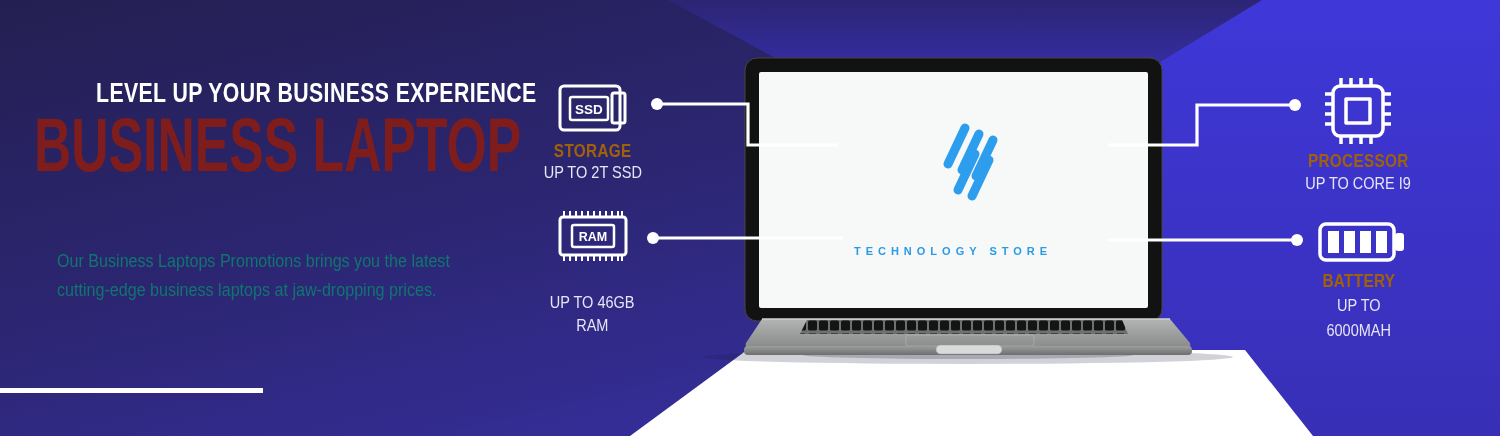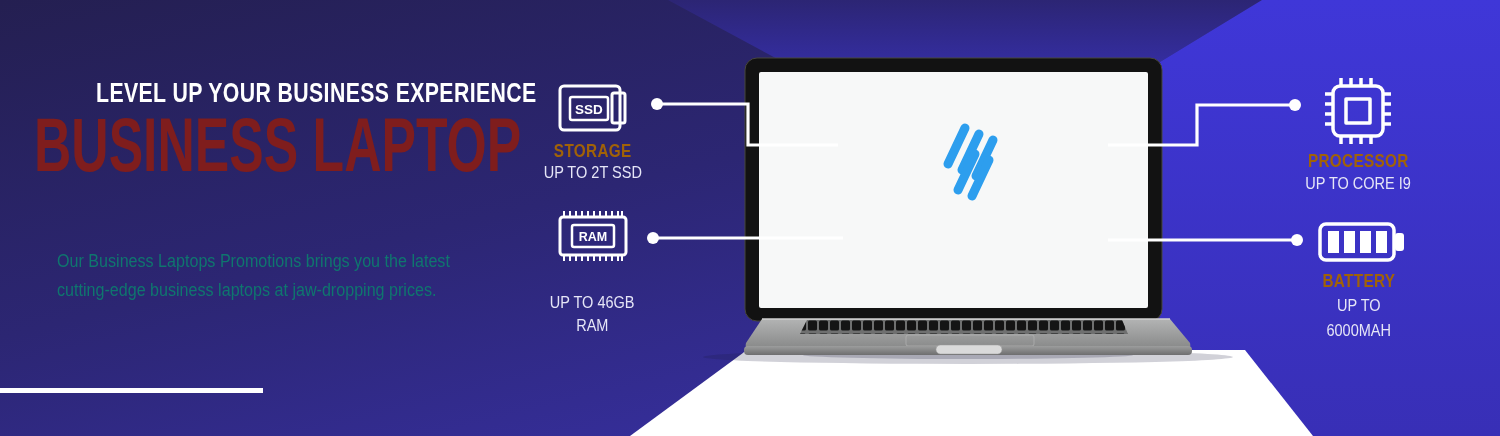--- a/index.html
+++ b/index.html
@@ -179,20 +179,21 @@
     <span class="cond">LEVEL UP YOUR BUSINESS EXPERIENCE</span>
   </div>
   <div class="abs headline">
     <span class="cond">BUSINESS LAPTOP</span>
   </div>
   <div class="abs description">
     <span class="cond">Our Business Laptops Promotions brings you the latest</span><br>
     <span class="cond">cutting-edge business laptops at jaw-dropping prices.</span>
   </div>
 
+  <div class="abs brand-sub">TECHNOLOGY STORE</div>
 
   <div class="abs callout-label" style="left:493px;top:141px;">
     <span class="cond-c">STORAGE</span>
   </div>
   <div class="abs callout-sub" style="left:493px;top:161px;">
     <span class="cond-c">UP TO 2T SSD</span>
   </div>
 
   <div class="abs callout-sub" style="left:492px;top:291px;">
     <span class="cond-c">UP TO 46GB</span><br>

